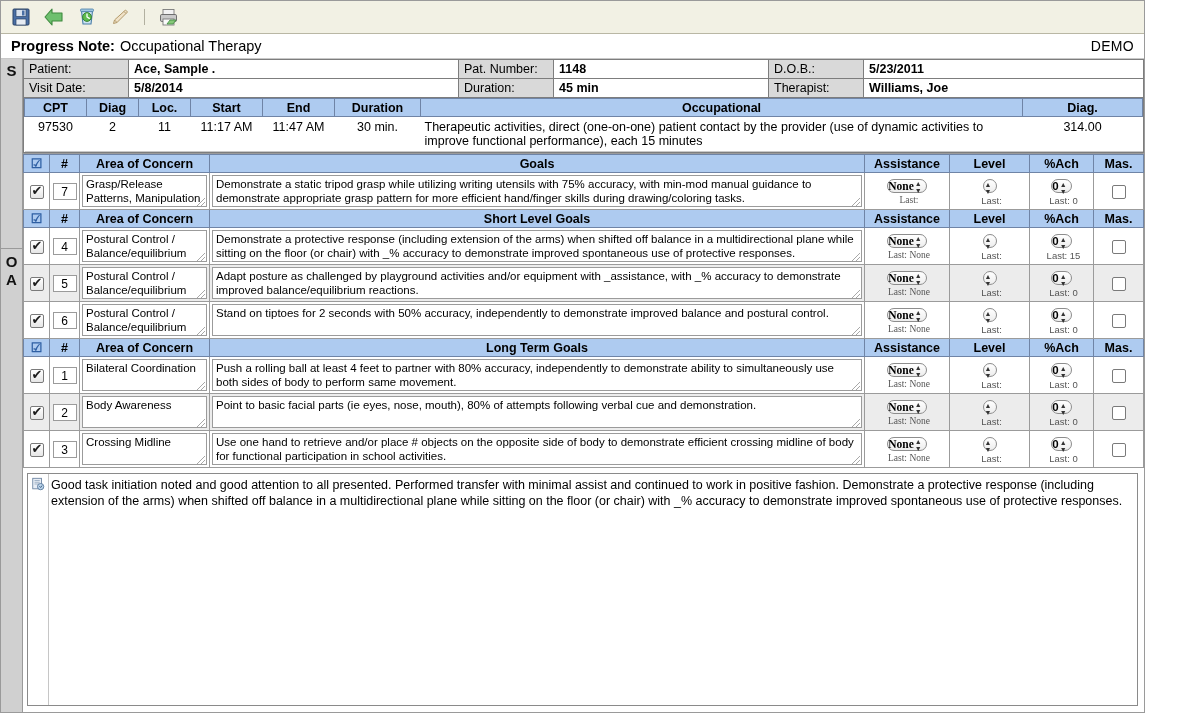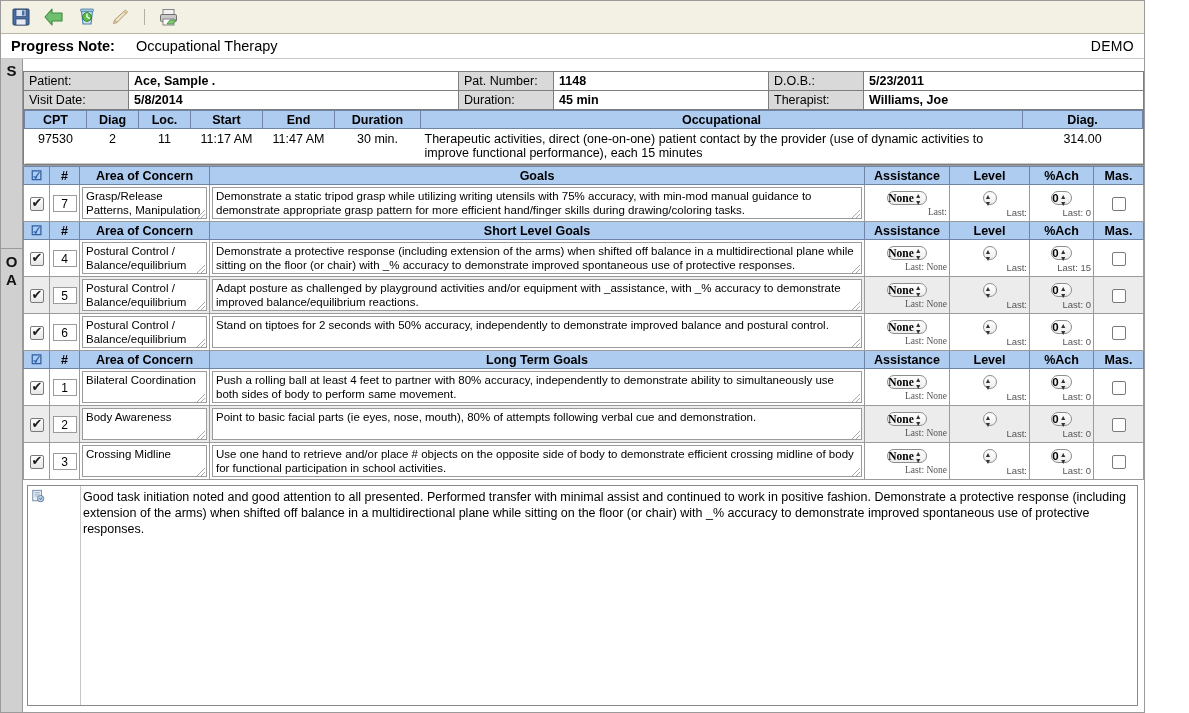--- a/index.html
+++ b/index.html
@@ -40,21 +40,21 @@
   
   .titlebar {
     height: 25px;
     border-bottom: 1px solid #c8c8c8;
     display: flex; align-items: center;
     padding: 0 10px 0 10px;
     background: #fff;
     flex: none;
   }
   .title-strong { font-size: 14.5px; font-weight: bold; color: #000; }
-  .title-rest { font-size: 14.5px; font-weight: normal; color: #000; margin-left: 21px; }
+  .title-rest { font-size: 14.5px; font-weight: normal; color: #000; margin-left: 5px; }
   .demo {
     margin-left: auto; font-size: 14px; color: #000; letter-spacing: .3px;
   }
 
   
   .body {
     flex: 1; display: flex; min-height: 0;
   }
   .gutter {
     width: 22px; flex: none;
@@ -66,21 +66,21 @@
     padding-top: 3px; }
   .gutter-o { flex: 1; }
   .gl {
     font-size: 15px; font-weight: bold; text-align: center;
     color: #111; line-height: 18px;
   }
   .content { flex: 1; min-width: 0; display: flex; flex-direction: column;
              background: #fff; }
 
   
-  .sectS { border-bottom: 1px solid #9a9a9a; margin-top: 12px; }
+  .sectS { border-bottom: 1px solid #9a9a9a; }
   table.pat {
     width: 100%; border-collapse: collapse; table-layout: fixed;
   }
   table.pat td {
     border: 1px solid #7d7d7d;
     height: 19px; font-size: 12.5px; padding: 0 5px;
     vertical-align: middle;
   }
   td.lbl { background: #d9d9d9; font-weight: normal; color: #000; }
   td.val { background: #fff; font-weight: bold; color: #000; }
@@ -181,35 +181,35 @@
     text-align: center; padding-right: 12px; position: relative;
     cursor: pointer;
   }
   .sel.wide { width: 72px; }
   .sel.small { width: 44px; }
   .sel .arrows {
     position: absolute; right: 4px; top: 1px; font-size: 7px;
     line-height: 7px; color: #333;
   }
   .last {
-    font-size: 9.5px; color: #555; text-align: right; padding-left: 4px;
+    font-size: 9.5px; color: #555; text-align: center; padding-left: 4px;
     margin-top: 1px; line-height: 11px;
   }
   .cellstack { display: flex; flex-direction: column; align-items: stretch; }
   .cellstack .ctrl { text-align: center; }
 
   
   .bigwrap {
     margin: 5px 6px 6px 4px;
     border: 1px solid #8a8a8a; background: #fff;
     display: flex; flex: 1; min-height: 0;
   }
   .big-body {
     flex: 1; font-size: 12.5px; color: #000; padding: 3px 5px 0 2px;
-    line-height: 16px; border-left: 1px solid #c6c6c6; margin-left: 32px;
+    line-height: 16px; border-left: 1px solid #c6c6c6;
   }
 </style>
 </head>
 <body>
 
 <div class="app">
 
   <div class="toolbar">
     <div class="tb-btn" title="Save">
       <svg width="20" height="20" viewBox="0 0 20 20">

